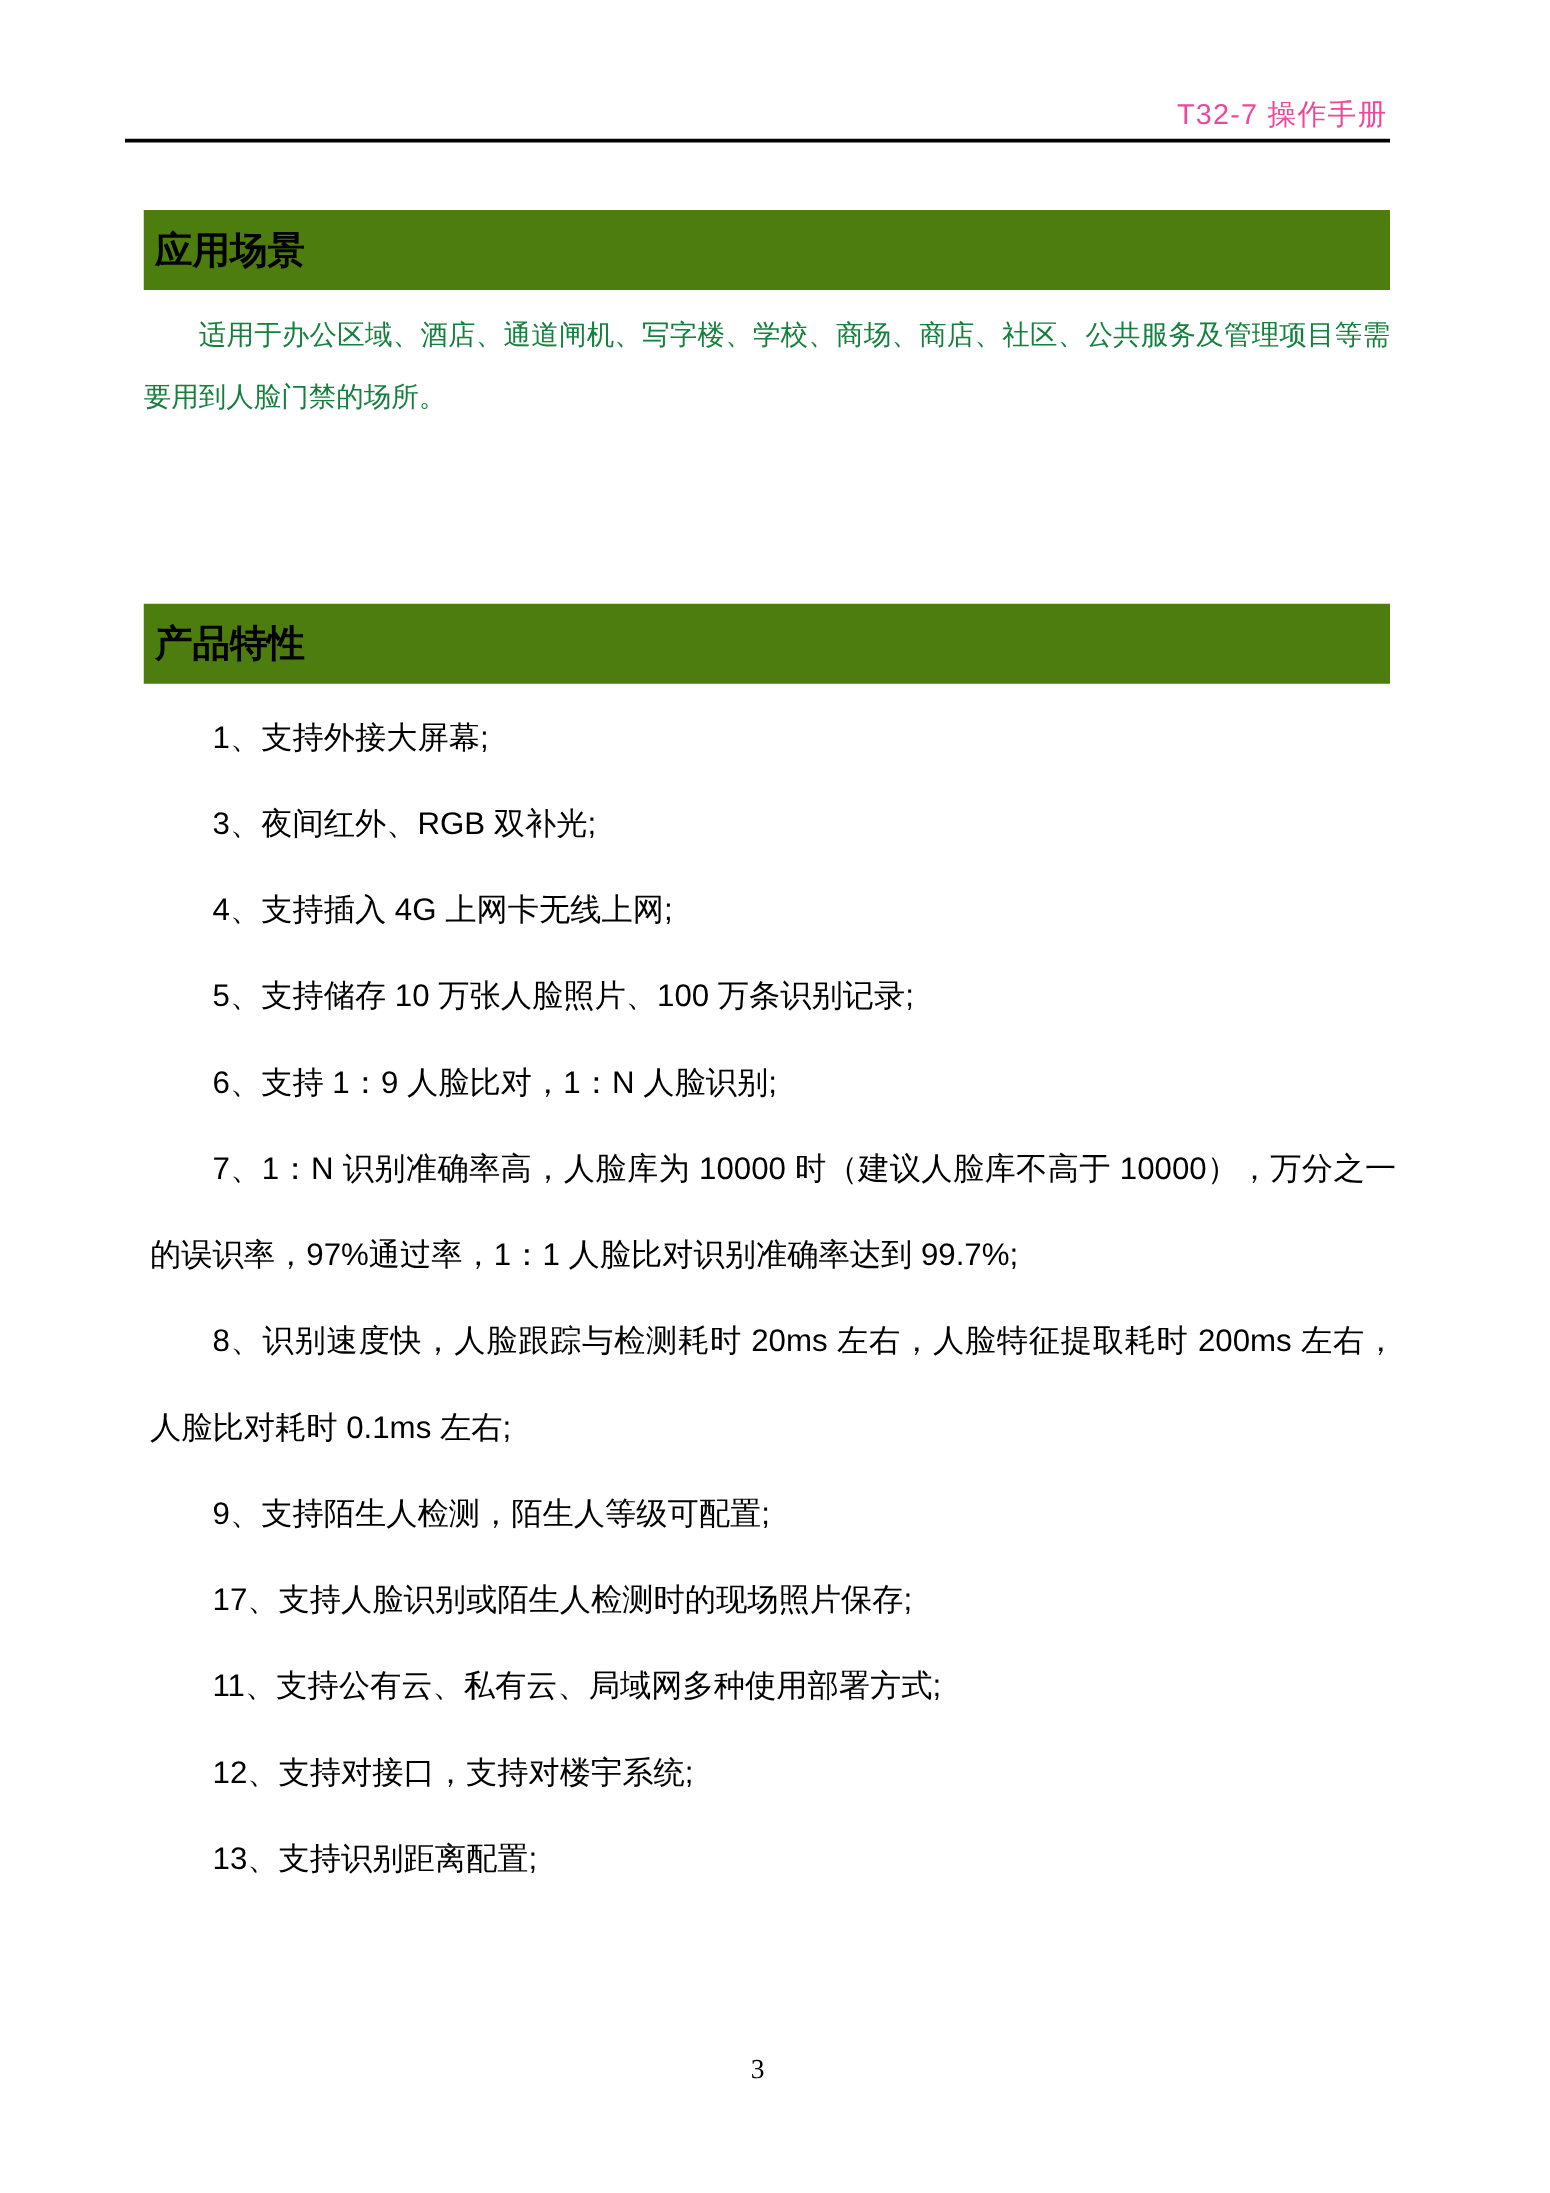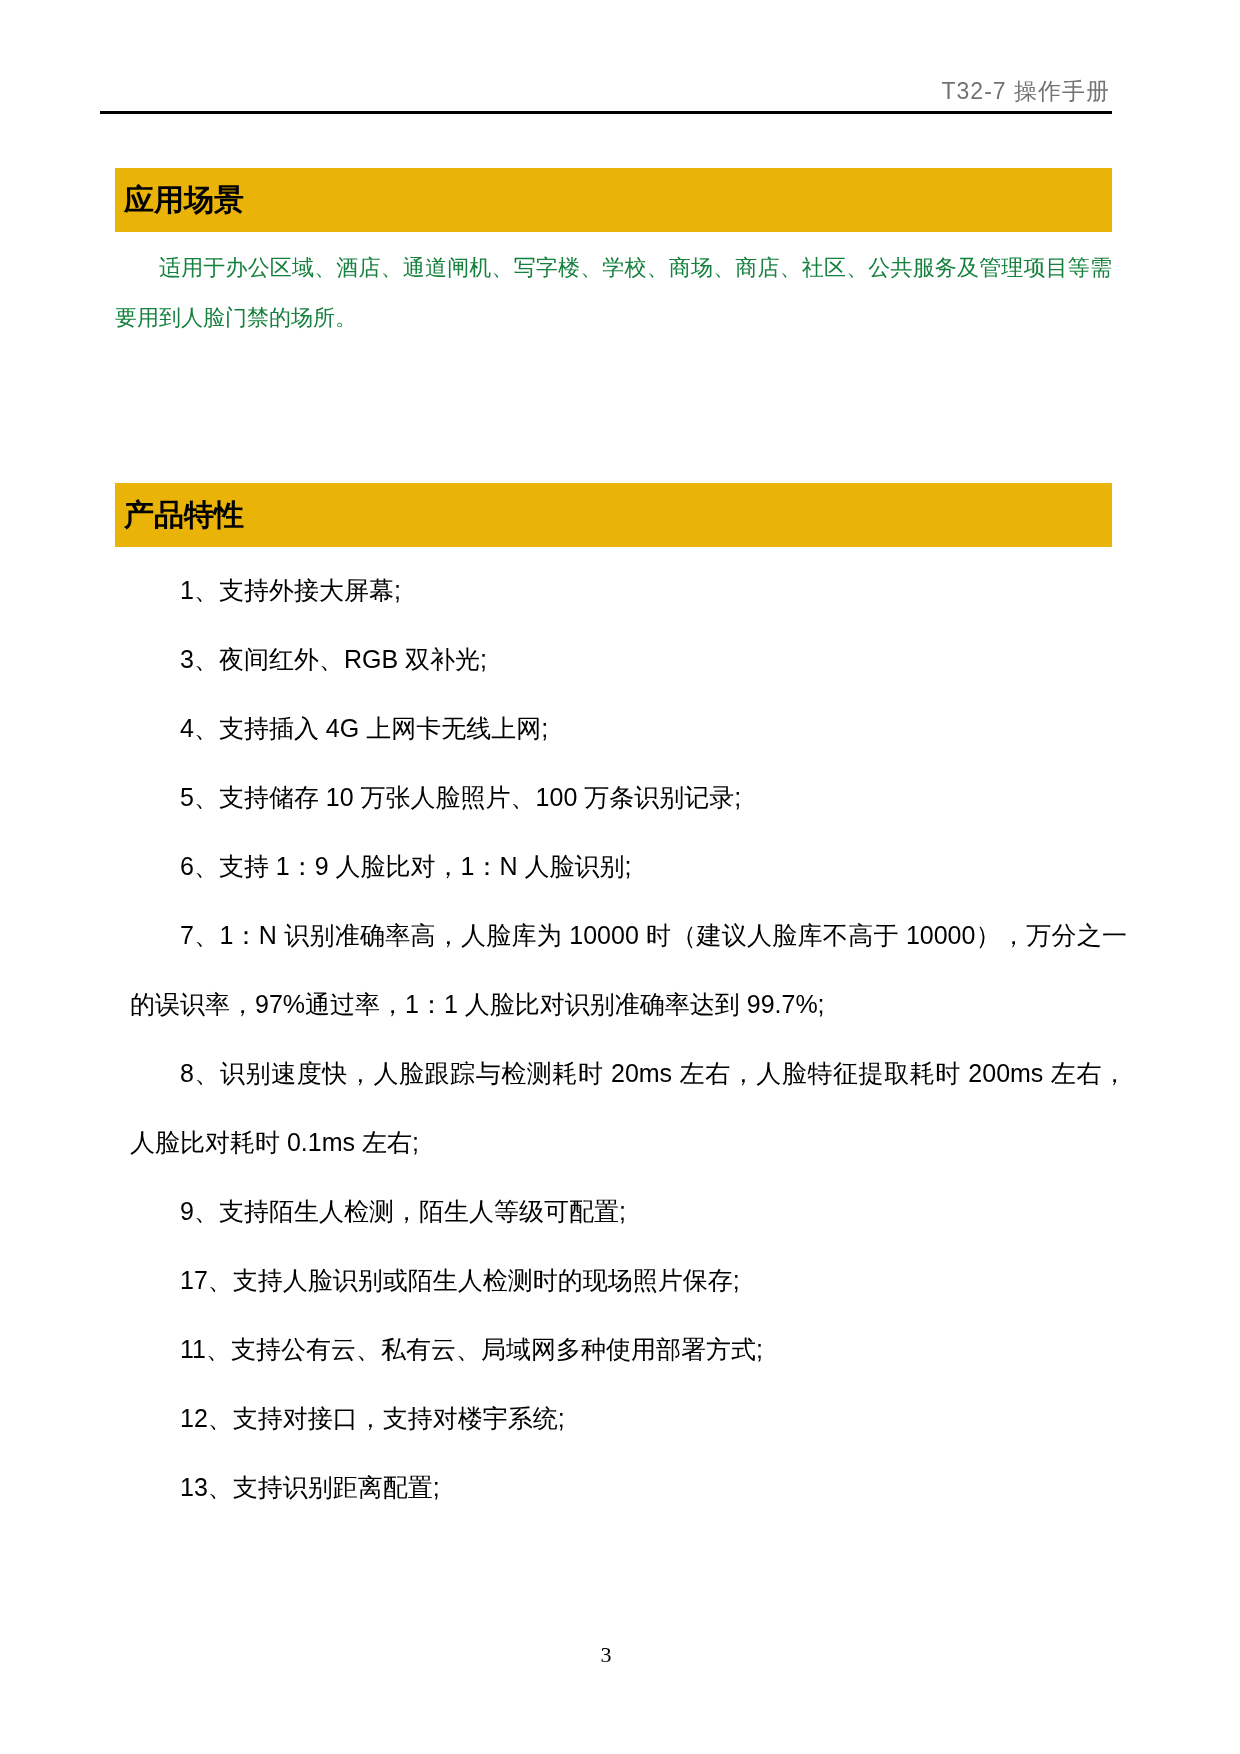--- a/index.html
+++ b/index.html
@@ -14,36 +14,36 @@
     overflow: hidden;
   }
   .header-title {
     position: absolute;
     top: 76px;
     left: 100px;
     width: 1010px;
     text-align: right;
     font-size: 23px;
     letter-spacing: 1px;
-    color: #737373;
+    color: #ec4899;
   }
   .header-rule {
     position: absolute;
     top: 111px;
     left: 100px;
     width: 1012px;
     height: 3px;
     background: #000000;
   }
   .section-banner {
     position: absolute;
     left: 115px;
     width: 997px;
     height: 64px;
-    background: #eab308;
+    background: #4d7c0f;
     display: flex;
     align-items: center;
     padding-left: 9px;
   }
   .section-banner .banner-text {
     font-size: 30px;
     font-weight: bold;
     color: #000000;
   }
   #banner-application { top: 168px; }
@@ -55,21 +55,21 @@
     width: 997px;
     font-size: 22px;
     line-height: 50px;
     text-align: justify;
     text-indent: 2em;
     color: #15803d;
   }
   .features-list {
     position: absolute;
     top: 556px;
-    left: 130px;
+    left: 120px;
     width: 997px;
     font-size: 25px;
     line-height: 69px;
     color: #000000;
   }
   .features-list p {
     margin: 0;
     text-indent: 2em;
     text-align: justify;
   }

